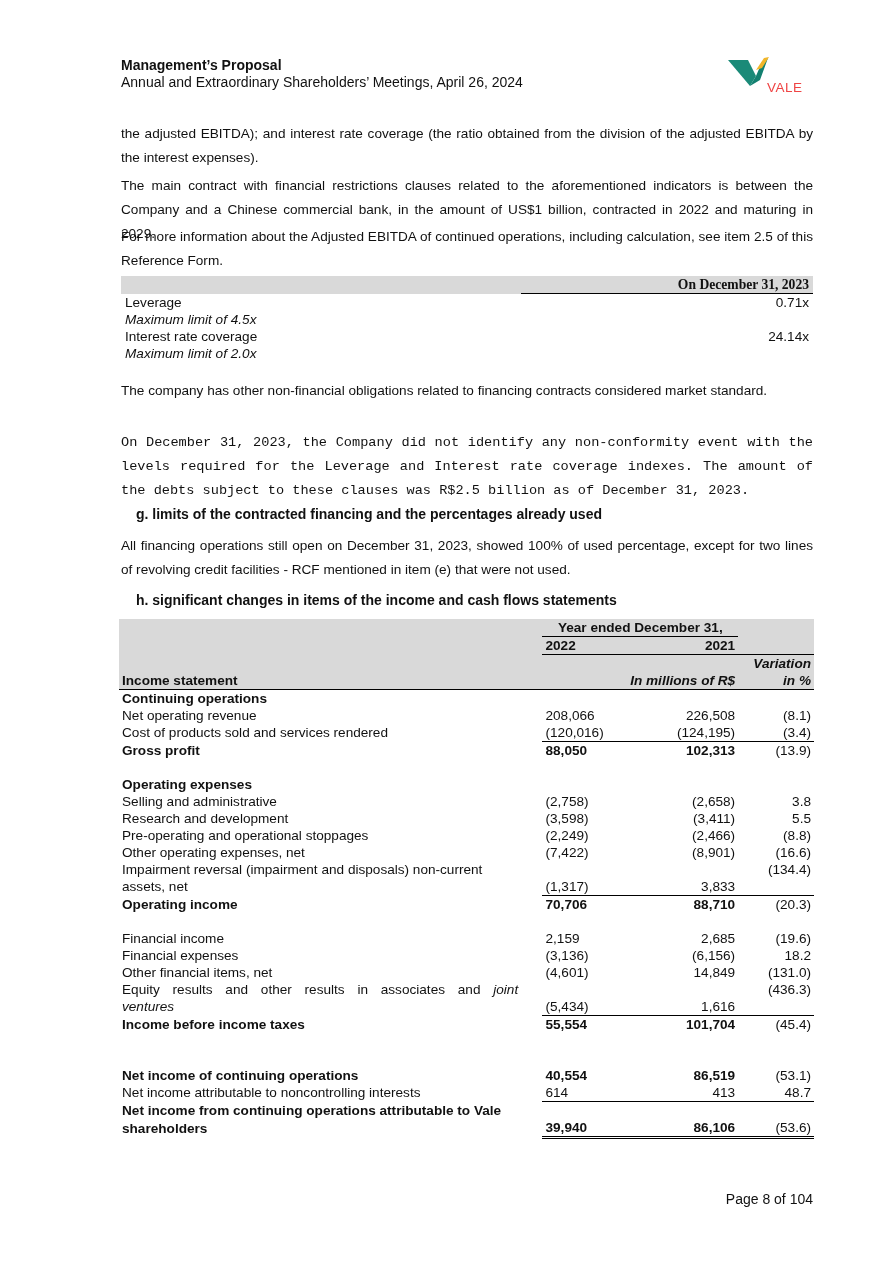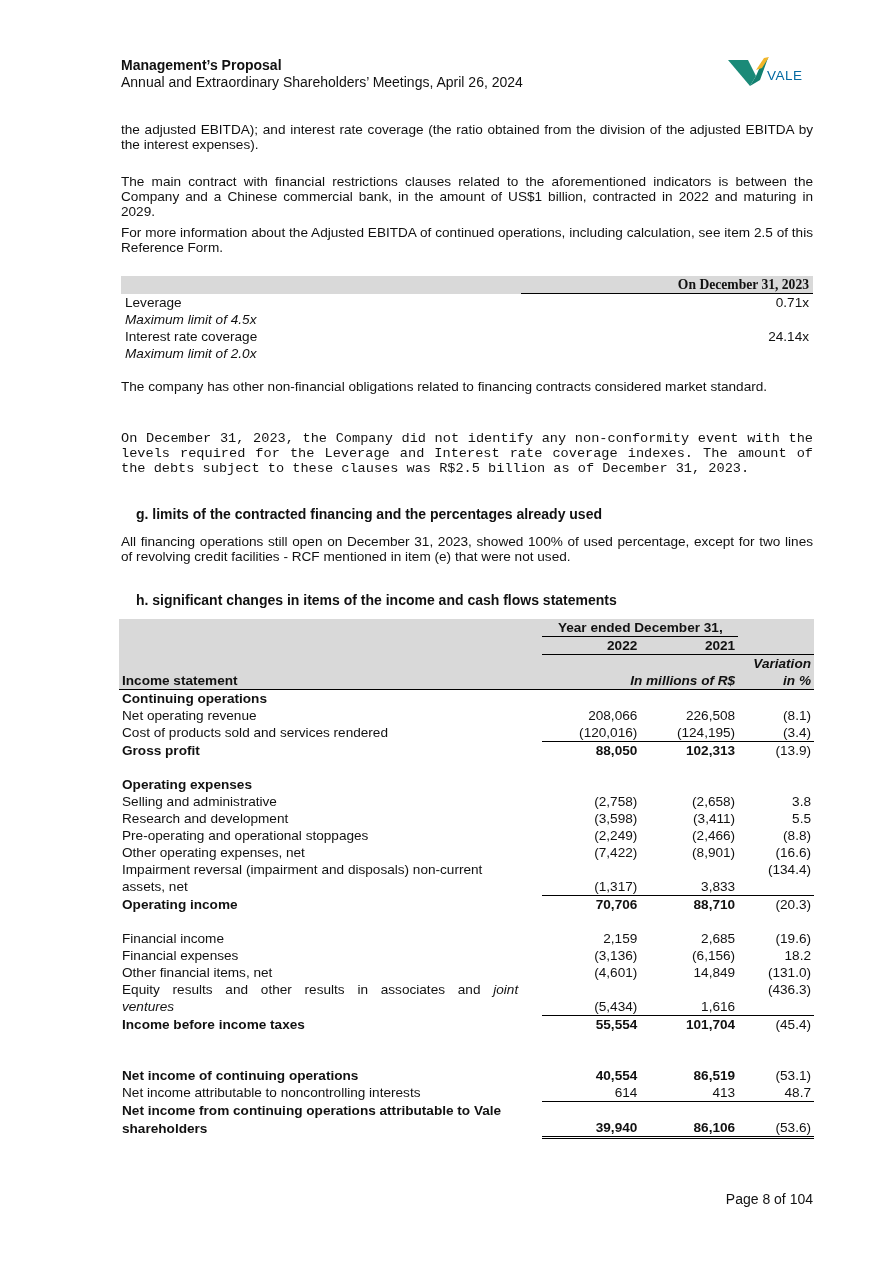--- a/index.html
+++ b/index.html
@@ -1,33 +1,33 @@
 <!DOCTYPE html>
 <html><head>
 <meta charset="utf-8">
 <style>
   html, body { margin:0; padding:0; background:#ffffff; }
   body { width:886px; height:1266px; position:relative; font-family:"Liberation Sans", sans-serif; color:#111; font-size:13.6px; }
   .hdr-title { position:absolute; left:121px; top:57px; font-weight:bold; font-size:14px; }
   .hdr-sub { position:absolute; left:121px; top:74px; font-size:14px; }
   .logo { position:absolute; left:728px; top:56px; width:80px; height:34px; }
-  .logo-text { position:absolute; left:767px; top:68px; font-size:13.5px; color:#0369a1; letter-spacing:0.5px; }
-  .para { position:absolute; left:121px; width:692px; text-align:justify; line-height:15px; }
+  .logo-text { position:absolute; left:767px; top:80px; font-size:13.5px; color:#ef4444; letter-spacing:0.5px; }
+  .para { position:absolute; left:121px; width:692px; text-align:justify; line-height:24px; }
   .heading { position:absolute; left:136px; font-weight:bold; font-size:14px;margin-top:7px; }
   .gray { background:#d9d9d9; }
   table { border-collapse:collapse; }
   .cov { position:absolute; left:121px; top:276px; width:692px; }
   .cov td { padding:0 4px; height:17px; line-height:17px; }
   .num { text-align:right; }
   .it { font-style:italic; }
   .b { font-weight:bold; }
   .inc { position:absolute; left:119px; top:619px; width:695px; }
   .inc td { padding:0 3px; height:17px; line-height:17px; white-space:nowrap; }
   .inc td.lbl { width:418px; }
-  .inc td.c1 { width:92px; text-align:right; }
+  .inc td.c1 { width:92px; }
   .inc td.c2 { width:92px; text-align:right; }
   .inc td.c3 { width:70px; text-align:right; }
   .bt { border-top:1px solid #000; }
   .bb { border-bottom:1px solid #000; }
   .dbl { border-bottom:3px double #000; }
   .just { text-align:justify; white-space:normal !important; }
   .footer { position:absolute; right:73px; top:1191px; font-size:14px; }
 </style>
 </head>
 <body>

